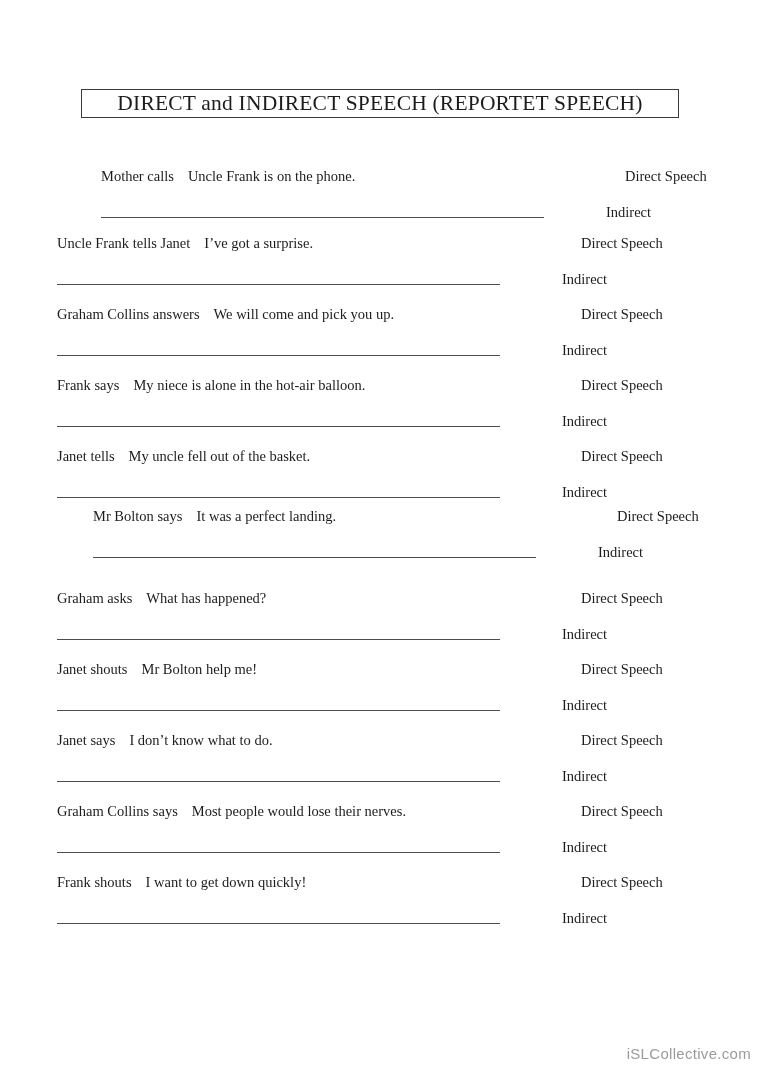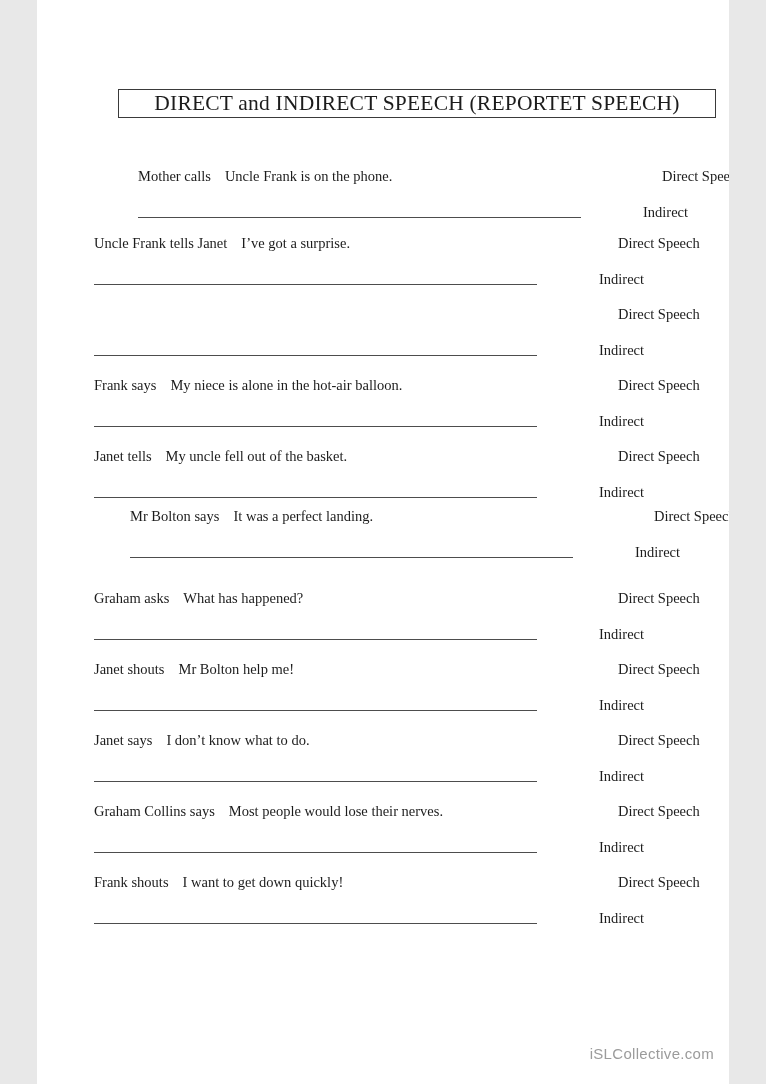--- a/index.html
+++ b/index.html
@@ -1,18 +1,18 @@
 <!DOCTYPE html>
 <html><head>
 <meta charset="utf-8">
 <style>
   html, body { margin: 0; padding: 0; background: #e8e8e8; }
   .page {
     position: relative;
-    width: 692px;
+    width: 766px;
     height: 1084px;
     background: #ffffff;
     margin: 0 auto;
     font-family: "Liberation Serif", serif;
     color: #1c1c1c;
     overflow: hidden;
   }
   .title-box {
     position: absolute;
     left: 81px;
@@ -97,20 +97,21 @@
     <span class="blank-line"></span>
     <span class="indirect-label">Indirect</span>
   </div>
       <div class="row" style="top: 234px;">
     <span class="sentence"><span>Uncle Frank tells Janet</span><span class="gap"></span><span>I’ve got a surprise.</span></span>
     <span class="direct-label">Direct Speech</span>
     <span class="blank-line"></span>
     <span class="indirect-label">Indirect</span>
   </div>
       <div class="row" style="top: 305px;">
+    <span class="sentence"><span>Graham Collins answers</span><span class="gap"></span><span>We will come and pick you up.</span></span>
     <span class="direct-label">Direct Speech</span>
     <span class="blank-line"></span>
     <span class="indirect-label">Indirect</span>
   </div>
       <div class="row" style="top: 376px;">
     <span class="sentence"><span>Frank says</span><span class="gap"></span><span>My niece is alone in the hot-air balloon.</span></span>
     <span class="direct-label">Direct Speech</span>
     <span class="blank-line"></span>
     <span class="indirect-label">Indirect</span>
   </div>

